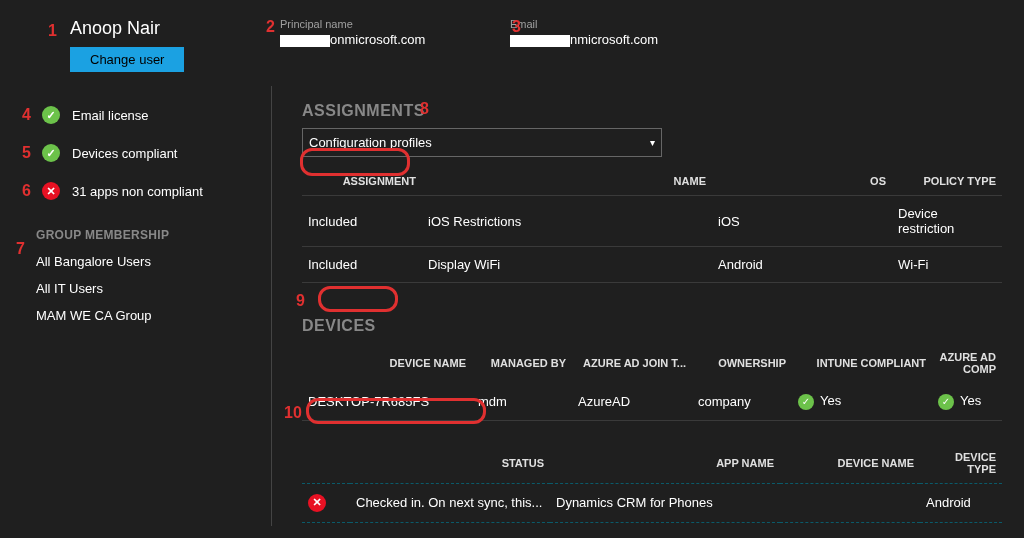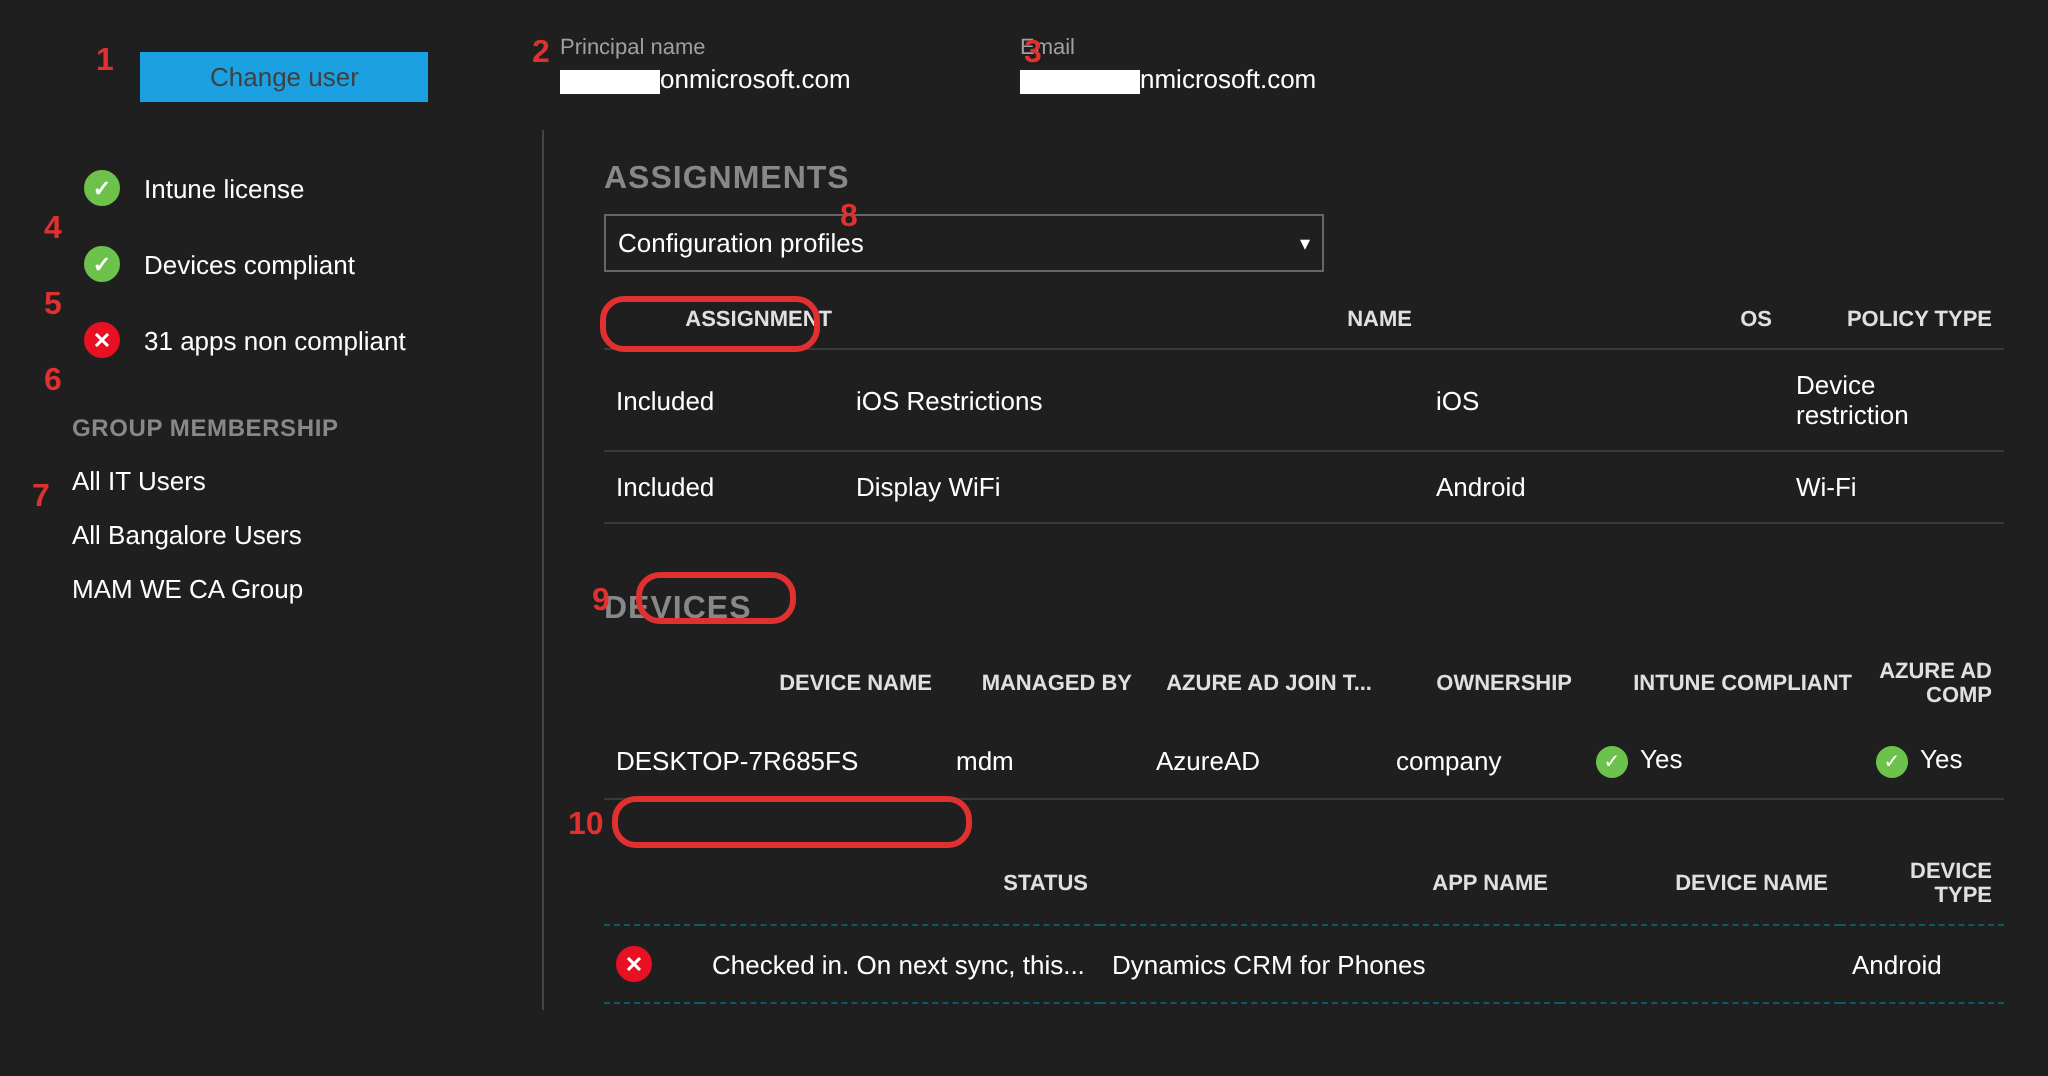--- a/index.html
+++ b/index.html
@@ -14,22 +14,22 @@
     position: relative;
   }
   .top-row { display: flex; padding: 18px 0 0 0; }
   .user-block { padding-left: 70px; width: 260px; }
   .label-small { color: #a0a0a0; font-size: 11px; margin-bottom: 2px; }
   .value-large { color: #ffffff; font-size: 18px; }
   .value-med { color: #ffffff; font-size: 13px; }
   .change-btn {
     display: inline-block;
     background: #1ba1e2;
-    color: #404040;
-    padding: 5px 35px;
+    color: #000000;
+    padding: 5px 20px;
     margin-top: 8px;
     cursor: pointer;
     font-size: 13px;
     text-align: right;
   }
   .principal-block { width: 250px; padding-left: 20px; }
   .email-block { width: 250px; }
   .redacted {
     background: #fff;
     height: 12px;
@@ -112,20 +112,21 @@
   .ring {
     position: absolute; border: 3px solid #e03030; border-radius: 12px;
     pointer-events: none;
   }
 </style>
 </head>
 <body>
 
 <div class="top-row">
   <div class="user-block">
+    <div class="value-large">Anoop Nair</div>
     <div class="change-btn">Change user</div>
   </div>
   <div class="principal-block">
     <div class="label-small">Principal name</div>
     <div class="value-med">
       <span class="redacted"></span><span>onmicrosoft.com</span>
     </div>
   </div>
   <div class="email-block">
     <div class="label-small">Email</div>
@@ -133,33 +134,33 @@
       <span class="redacted" style="width:60px"></span><span>nmicrosoft.com</span>
     </div>
   </div>
 </div>
 
 <div class="layout">
 
   <div class="sidebar">
     <div class="status-row">
       <span class="icon-circle ok">✓</span>
-      <span class="txt">Intune license</span>
+      <span class="txt">Email license</span>
     </div>
     <div class="status-row">
       <span class="icon-circle ok">✓</span>
       <span class="txt">Devices compliant</span>
     </div>
     <div class="status-row">
       <span class="icon-circle bad">✕</span>
       <span class="txt">31 apps non compliant</span>
     </div>
     <div class="group-header">GROUP MEMBERSHIP</div>
+    <div class="group-item">All Bangalore Users</div>
     <div class="group-item">All IT Users</div>
-    <div class="group-item">All Bangalore Users</div>
     <div class="group-item">MAM WE CA Group</div>
   </div>
 
   <div class="main">
     <div>
       <span class="section-title">ASSIGNMENTS</span>
       <div class="dropdown">
         <span>Configuration profiles</span>
         <span class="chev">▾</span>
       </div>

